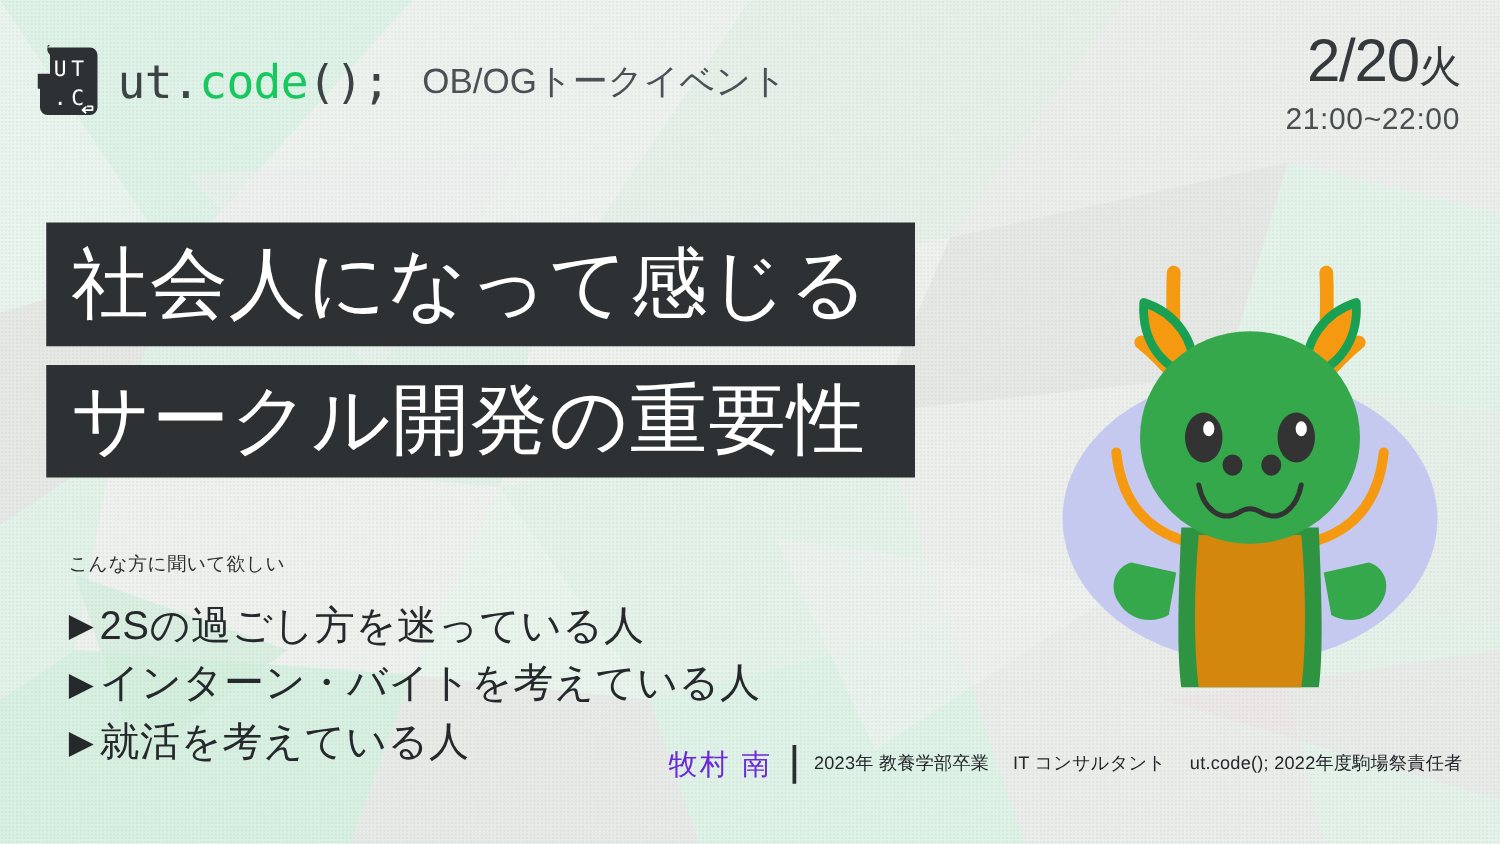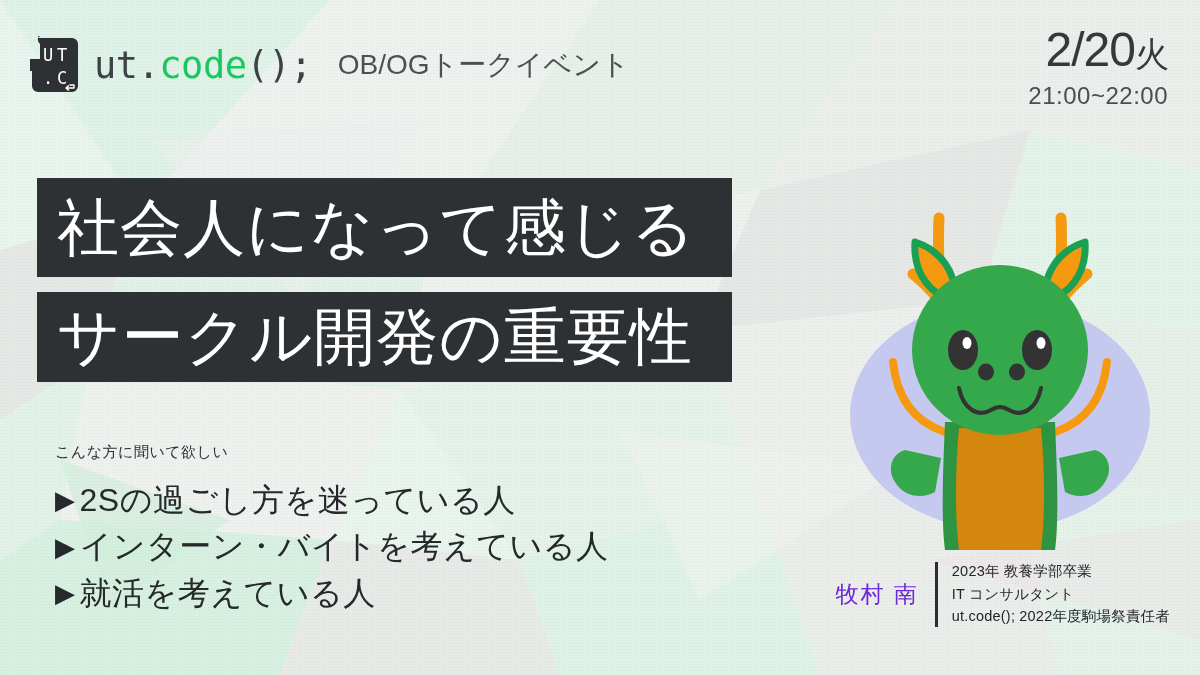--- a/index.html
+++ b/index.html
@@ -105,21 +105,21 @@
     display:flex; align-items:center;
   }
   .sp-name {
     font-size:23px; color:#6d28d9; letter-spacing:2px;
     padding-right:16px; white-space:nowrap; font-weight:400;
   }
   .sp-rule {
     width:3px; align-self:stretch; background:#2b2e30;
     margin-right:14px;
   }
-  .sp-lines { display:flex; flex-direction:column; gap:3px; }
+  .sp-lines { display:flex; flex-direction:row; gap:19px; }
   .sp-line {
     font-size:14.5px; color:#23262a; line-height:1.35;
     letter-spacing:0.2px; white-space:nowrap;
   }
 </style>
 </head>
 <body>
 
 <div id="poster">
 

